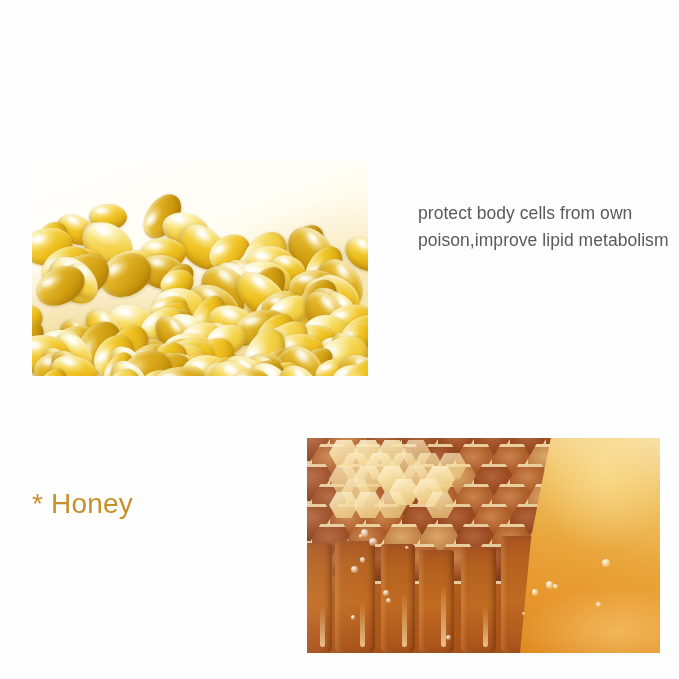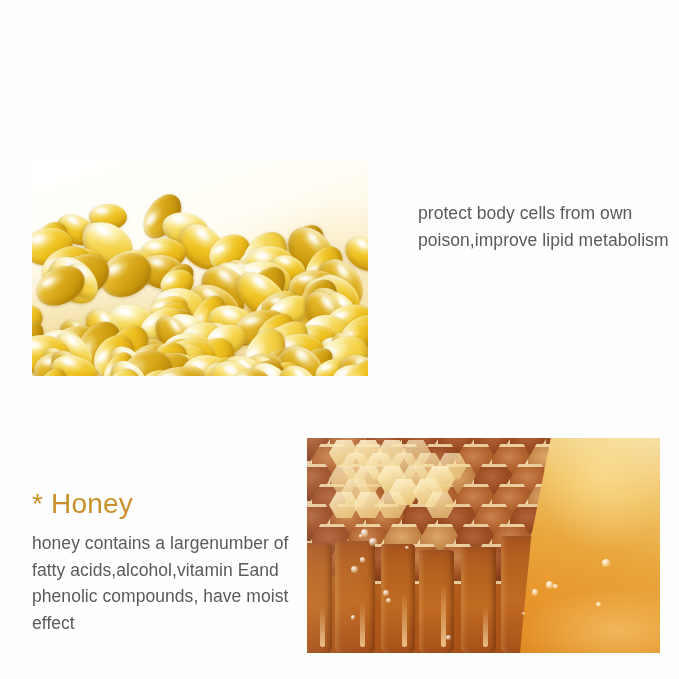--- a/index.html
+++ b/index.html
@@ -405,21 +405,20 @@
   </div>
 
   <div id="vitamin-block">
     <div class="ingredient-body">protect body cells from own poison,improve lipid metabolism</div>
   </div>
 
   <div id="honey-block">
     <div class="ingredient-heading">
       <span class="star">*</span><span>Honey</span>
     </div>
-    <div class="ingredient-body">honey contains a largenumber of fatty acids,alcohol,vitamin Eand phenolic compounds, have moist effect</div>
   </div>
 
   <div class="photo" id="honeycomb-photo">
     <div class="hc-base"></div>
     <div class="hc-comb" id="hc-comb">
         <div class="hex" style="left: -10px; top: -8px; width: 46px; height: 40px;"></div>
         <div class="hex light" style="left: 26px; top: -8px; width: 46px; height: 40px;"></div>
         <div class="hex" style="left: 62px; top: -8px; width: 46px; height: 40px;"></div>
         <div class="hex" style="left: 98px; top: -8px; width: 46px; height: 40px;"></div>
         <div class="hex" style="left: 134px; top: -8px; width: 46px; height: 40px;"></div>

